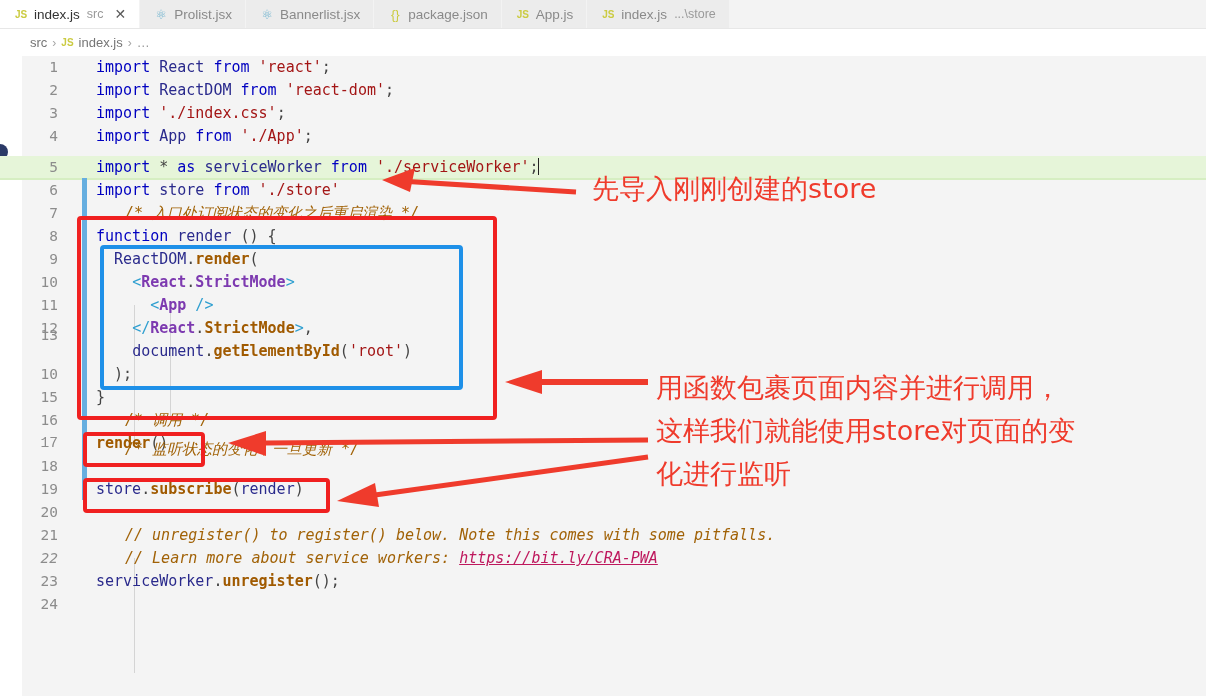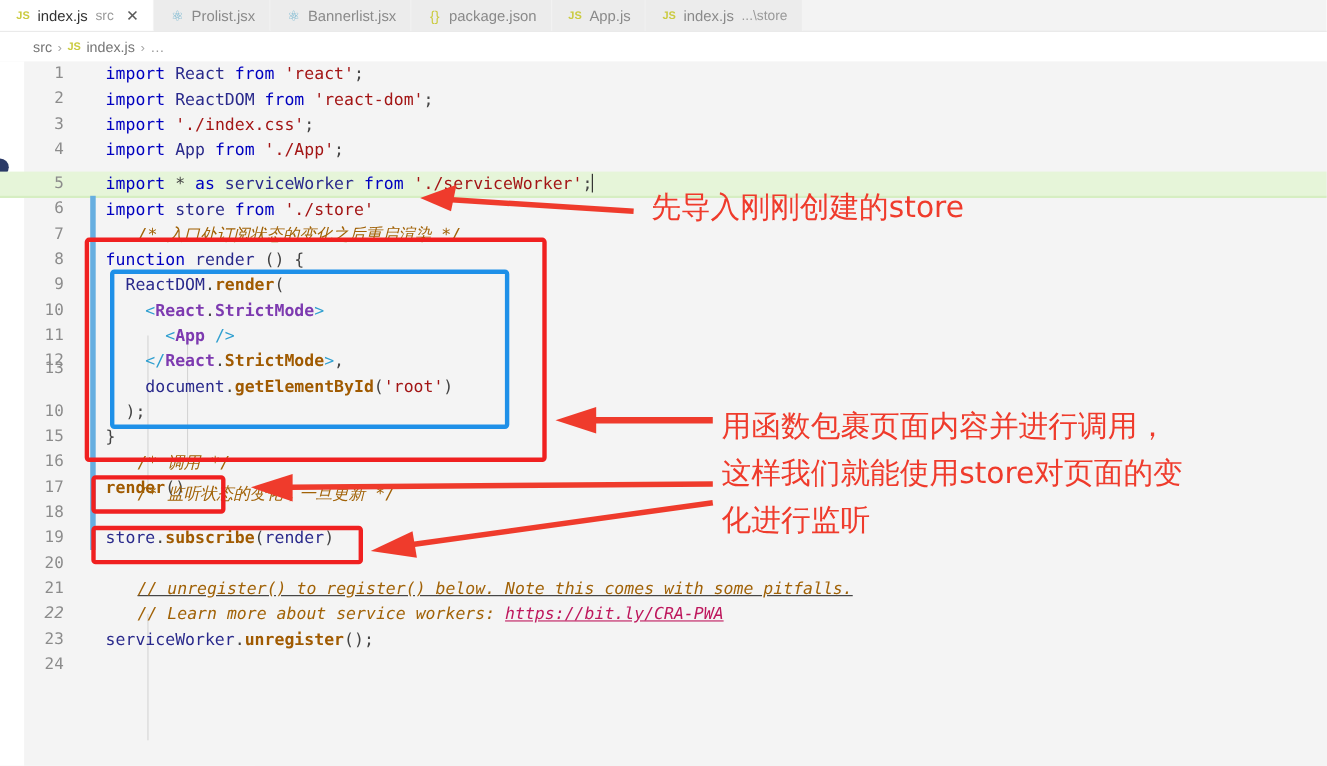--- a/index.html
+++ b/index.html
@@ -244,21 +244,21 @@
   <div class="lnum" style="top:146px;">7</div>
   <div class="lnum" style="top:169px;">8</div>
   <div class="lnum" style="top:192px;">9</div>
   <div class="lnum" style="top:215px;">10</div>
   <div class="lnum" style="top:238px;">11</div>
   <div class="lnum" style="top:261px;">12</div>
   <div class="lnum" style="top:268px;">13</div>
   <div class="lnum" style="top:307px;">10</div>
   <div class="lnum" style="top:330px;">15</div>
   <div class="lnum" style="top:353px;">16</div>
-  <div class="lnum" style="top:376px;">17</div>
+  <div class="lnum" style="top:376px;font-family:Liberation Mono, monospace;">17</div>
   <div class="lnum" style="top:399px;">18</div>
   <div class="lnum" style="top:422px;">19</div>
   <div class="lnum" style="top:445px;">20</div>
   <div class="lnum" style="top:468px;">21</div>
   <div class="lnum" style="top:491px;font-style:italic;">22</div>
   <div class="lnum" style="top:514px;">23</div>
   <div class="lnum" style="top:537px;">24</div>
 
   <div class="ctext" style="top:0px;"><span class="kw">import</span> <span class="var">React</span> <span class="kw">from</span> <span class="str">'react'</span><span class="punc">;</span></div>
   <div class="ctext" style="top:23px;"><span class="kw">import</span> <span class="var">ReactDOM</span> <span class="kw">from</span> <span class="str">'react-dom'</span><span class="punc">;</span></div>
@@ -272,21 +272,21 @@
   <div class="ctext" style="top:215px;">    <span class="tagb">&lt;</span><span class="tagn">React</span><span class="punc">.</span><span class="tagn">StrictMode</span><span class="tagb">&gt;</span></div>
   <div class="ctext" style="top:238px;">      <span class="tagb">&lt;</span><span class="tagn">App</span> <span class="tagb">/</span><span class="tagb">&gt;</span></div>
   <div class="ctext" style="top:284px;">    <span class="var">document</span><span class="punc">.</span><span class="fn">getElementById</span><span class="punc">(</span><span class="str">'root'</span><span class="punc">)</span></div>
   <div class="ctext" style="top:261px;">    <span class="tagb">&lt;</span><span class="tagb">/</span><span class="tagn">React</span><span class="punc">.</span><span class="fn">StrictMode</span><span class="tagb">&gt;</span><span class="punc">,</span></div>
   <div class="ctext" style="top:307px;">  <span class="punc">)</span><span class="punc">;</span></div>
   <div class="ctext" style="top:330px;"><span class="punc">}</span></div>
   <div class="ctext" style="top:353px;"><span class="cmt">/* 调用 */</span></div>
   <div class="ctext" style="top:376px;"><span class="fn">render</span><span class="punc">(</span><span class="punc">)</span></div>
   <div class="ctext" style="top:382px;"><span class="cmt">/* 监听状态的变化，一旦更新 */</span></div>
   <div class="ctext" style="top:422px;"><span class="var">store</span><span class="punc">.</span><span class="fn">subscribe</span><span class="punc">(</span><span class="var">render</span><span class="punc">)</span></div>
-  <div class="ctext" style="top:468px;text-decoration:underline;"><span class="cmt">// unregister() to register() below. Note this comes with some pitfalls.</span></div>
+  <div class="ctext" style="top:468px;"><span class="cmt">// unregister() to register() below. Note this comes with some pitfalls.</span></div>
   <div class="ctext" style="top:491px;"><span class="cmt">// Learn more about service workers: </span><span class="cmtlink">https://bit.ly/CRA-PWA</span><span class="cmt"></span></div>
   <div class="ctext" style="top:514px;"><span class="var">serviceWorker</span><span class="punc">.</span><span class="fn">unregister</span><span class="punc">(</span><span class="punc">)</span><span class="punc">;</span></div>
   <div class="ctext" style="top:537px;"></div>
 </div>
 
 <div id="overlay">
 
   <div class="redbox" style="left:77px; top:216px; width:420px; height:204px;"></div>
 
   <div class="bluebox" style="left:100px; top:245px; width:363px; height:145px;"></div>

